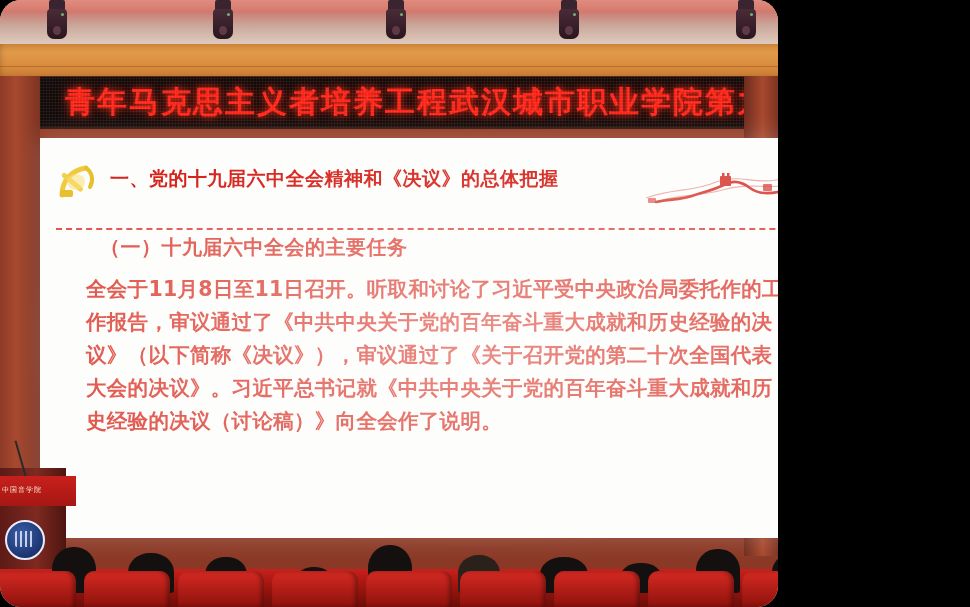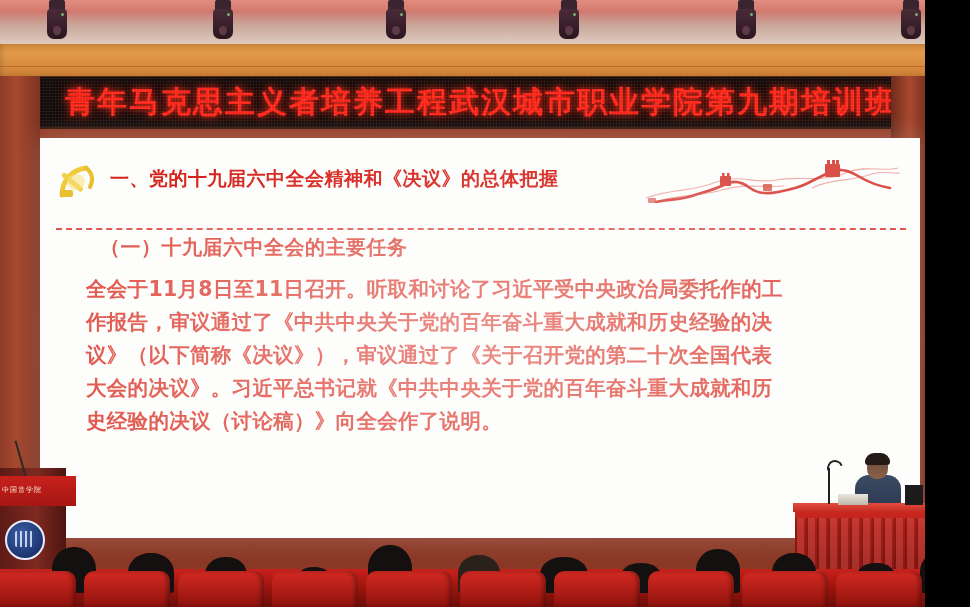--- a/index.html
+++ b/index.html
@@ -6,24 +6,25 @@
     margin: 0;
     padding: 0;
     background: #000;
   }
   body {
     font-family: "Liberation Sans", sans-serif;
   }
 
   #stage {
     position: relative;
-    width: 925px;
+    width: 778px;
     height: 607px;
     overflow: hidden;
     background: #e5e5e5;
+    border-radius: 21px;
   }
 
   
   .hall-ceiling {
     position: absolute;
     left: 0; top: 0; width: 970px; height: 46px;
     background: linear-gradient(180deg, #d97a72 0%, #cf6f68 18%, #c9a79a 55%, #e0cfc2 100%);
   }
   .ceiling-pink {
     position: absolute;

